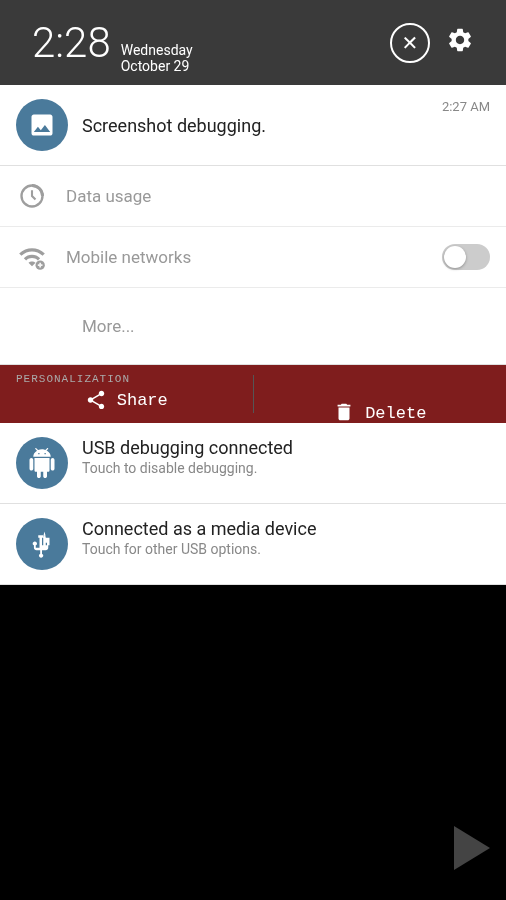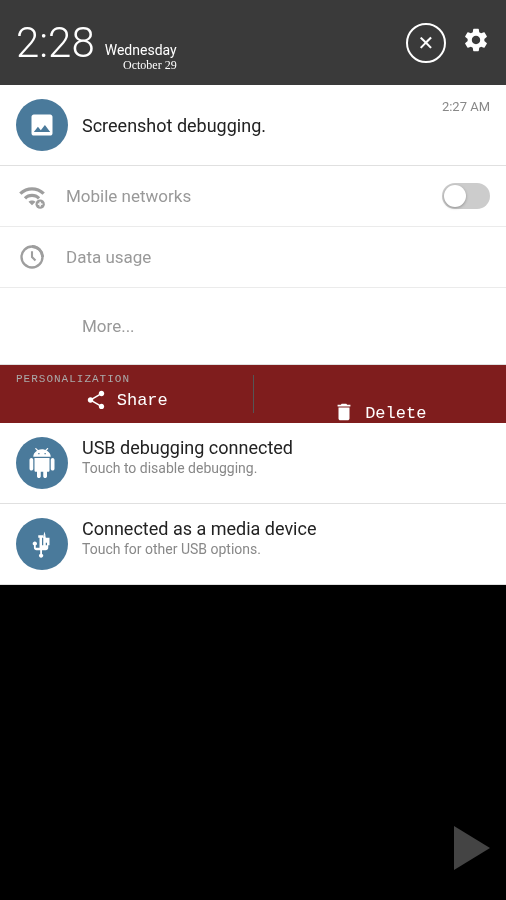--- a/index.html
+++ b/index.html
@@ -11,45 +11,43 @@
       overflow: hidden;
       position: relative;
     }
 
     
     .status-bar {
       background: #3a3a3a;
       height: 85px;
       display: flex;
       align-items: center;
-      padding: 0 16px;
-      position: relative;
-      text-align: right;
+      padding: 0 32px;
+      position: relative;
     }
     .status-time {
       font-size: 42px;
       color: #fff;
       font-weight: 300;
       line-height: 1;
     }
     .status-date {
       margin-left: 10px;
       display: flex;
       flex-direction: column;
       justify-content: center;
     }
     .status-day {
       color: #fff;
       font-size: 14px;
       margin-top: 30px;
     }
     .status-month {
       color: #fff;
-      font-size: 12px;
-      font-family: Liberation Serif, serif;
+      font-size: 14px;
     }
     .status-icons {
       margin-left: auto;
       display: flex;
       align-items: center;
       gap: 16px;
     }
     .close-btn {
       width: 40px;
       height: 40px;
@@ -286,42 +284,42 @@
     </svg>
   </div>
   <span class="notif-text-main">Screenshot debugging.</span>
   <span class="notif-time">2:27 AM</span>
 </div>
 
 <div class="quick-settings">
 
   <div class="qs-item">
     <div class="qs-icon">
+      <svg viewBox="0 0 24 24" fill="none" stroke="#9e9e9e" stroke-width="2" xmlns="http://www.w3.org/2000/svg">
+        <circle cx="12" cy="12" r="9"></circle>
+        <path d="M12 3 A9 9 0 0 1 21 12" stroke="#9e9e9e" stroke-width="2.5" fill="none"></path>
+        <path d="M12 7v5l3 3" stroke="#9e9e9e" stroke-width="1.8"></path>
+      </svg>
+    </div>
+    <span class="qs-label">Data usage</span>
+  </div>
+
+  <div class="qs-item">
+    <div class="qs-icon">
       <svg viewBox="0 0 24 24" fill="#9e9e9e" xmlns="http://www.w3.org/2000/svg">
         <path d="M1 9l2 2c4.97-4.97 13.03-4.97 18 0l2-2C16.93 2.93 7.08 2.93 1 9zm8 8l3 3 3-3c-1.65-1.66-4.34-1.66-6 0zm-4-4l2 2c2.76-2.76 7.24-2.76 10 0l2-2C15.14 9.14 8.87 9.14 5 13z"></path>
         <circle cx="19" cy="19" r="4" fill="#9e9e9e"></circle>
         <path d="M17 19h4M19 17v4" stroke="#f5f5f5" stroke-width="1.5"></path>
       </svg>
     </div>
     <span class="qs-label">Mobile networks</span>
     <div class="toggle-switch"></div>
   </div>
 
   <div class="qs-item">
-    <div class="qs-icon">
-      <svg viewBox="0 0 24 24" fill="none" stroke="#9e9e9e" stroke-width="2" xmlns="http://www.w3.org/2000/svg">
-        <circle cx="12" cy="12" r="9"></circle>
-        <path d="M12 3 A9 9 0 0 1 21 12" stroke="#9e9e9e" stroke-width="2.5" fill="none"></path>
-        <path d="M12 7v5l3 3" stroke="#9e9e9e" stroke-width="1.8"></path>
-      </svg>
-    </div>
-    <span class="qs-label">Data usage</span>
-  </div>
-
-  <div class="qs-item">
     <span class="qs-more">More...</span>
   </div>
 </div>
 
 <div class="action-bar">
   <span class="action-bar-label">PERSONALIZATION</span>
   <div class="action-btn" style="margin-top:12px;">
     <svg width="22" height="22" viewBox="0 0 24 24" fill="#fff">
       <path d="M18 16.08c-.76 0-1.44.3-1.96.77L8.91 12.7c.05-.23.09-.46.09-.7s-.04-.47-.09-.7l7.05-4.11c.54.5 1.25.81 2.04.81 1.66 0 3-1.34 3-3s-1.34-3-3-3-3 1.34-3 3c0 .24.04.47.09.7L8.04 9.81C7.5 9.31 6.79 9 6 9c-1.66 0-3 1.34-3 3s1.34 3 3 3c.79 0 1.5-.31 2.04-.81l7.12 4.16c-.05.21-.08.43-.08.65 0 1.61 1.31 2.92 2.92 2.92 1.61 0 2.92-1.31 2.92-2.92s-1.31-2.92-2.92-2.92z"></path>
     </svg>

